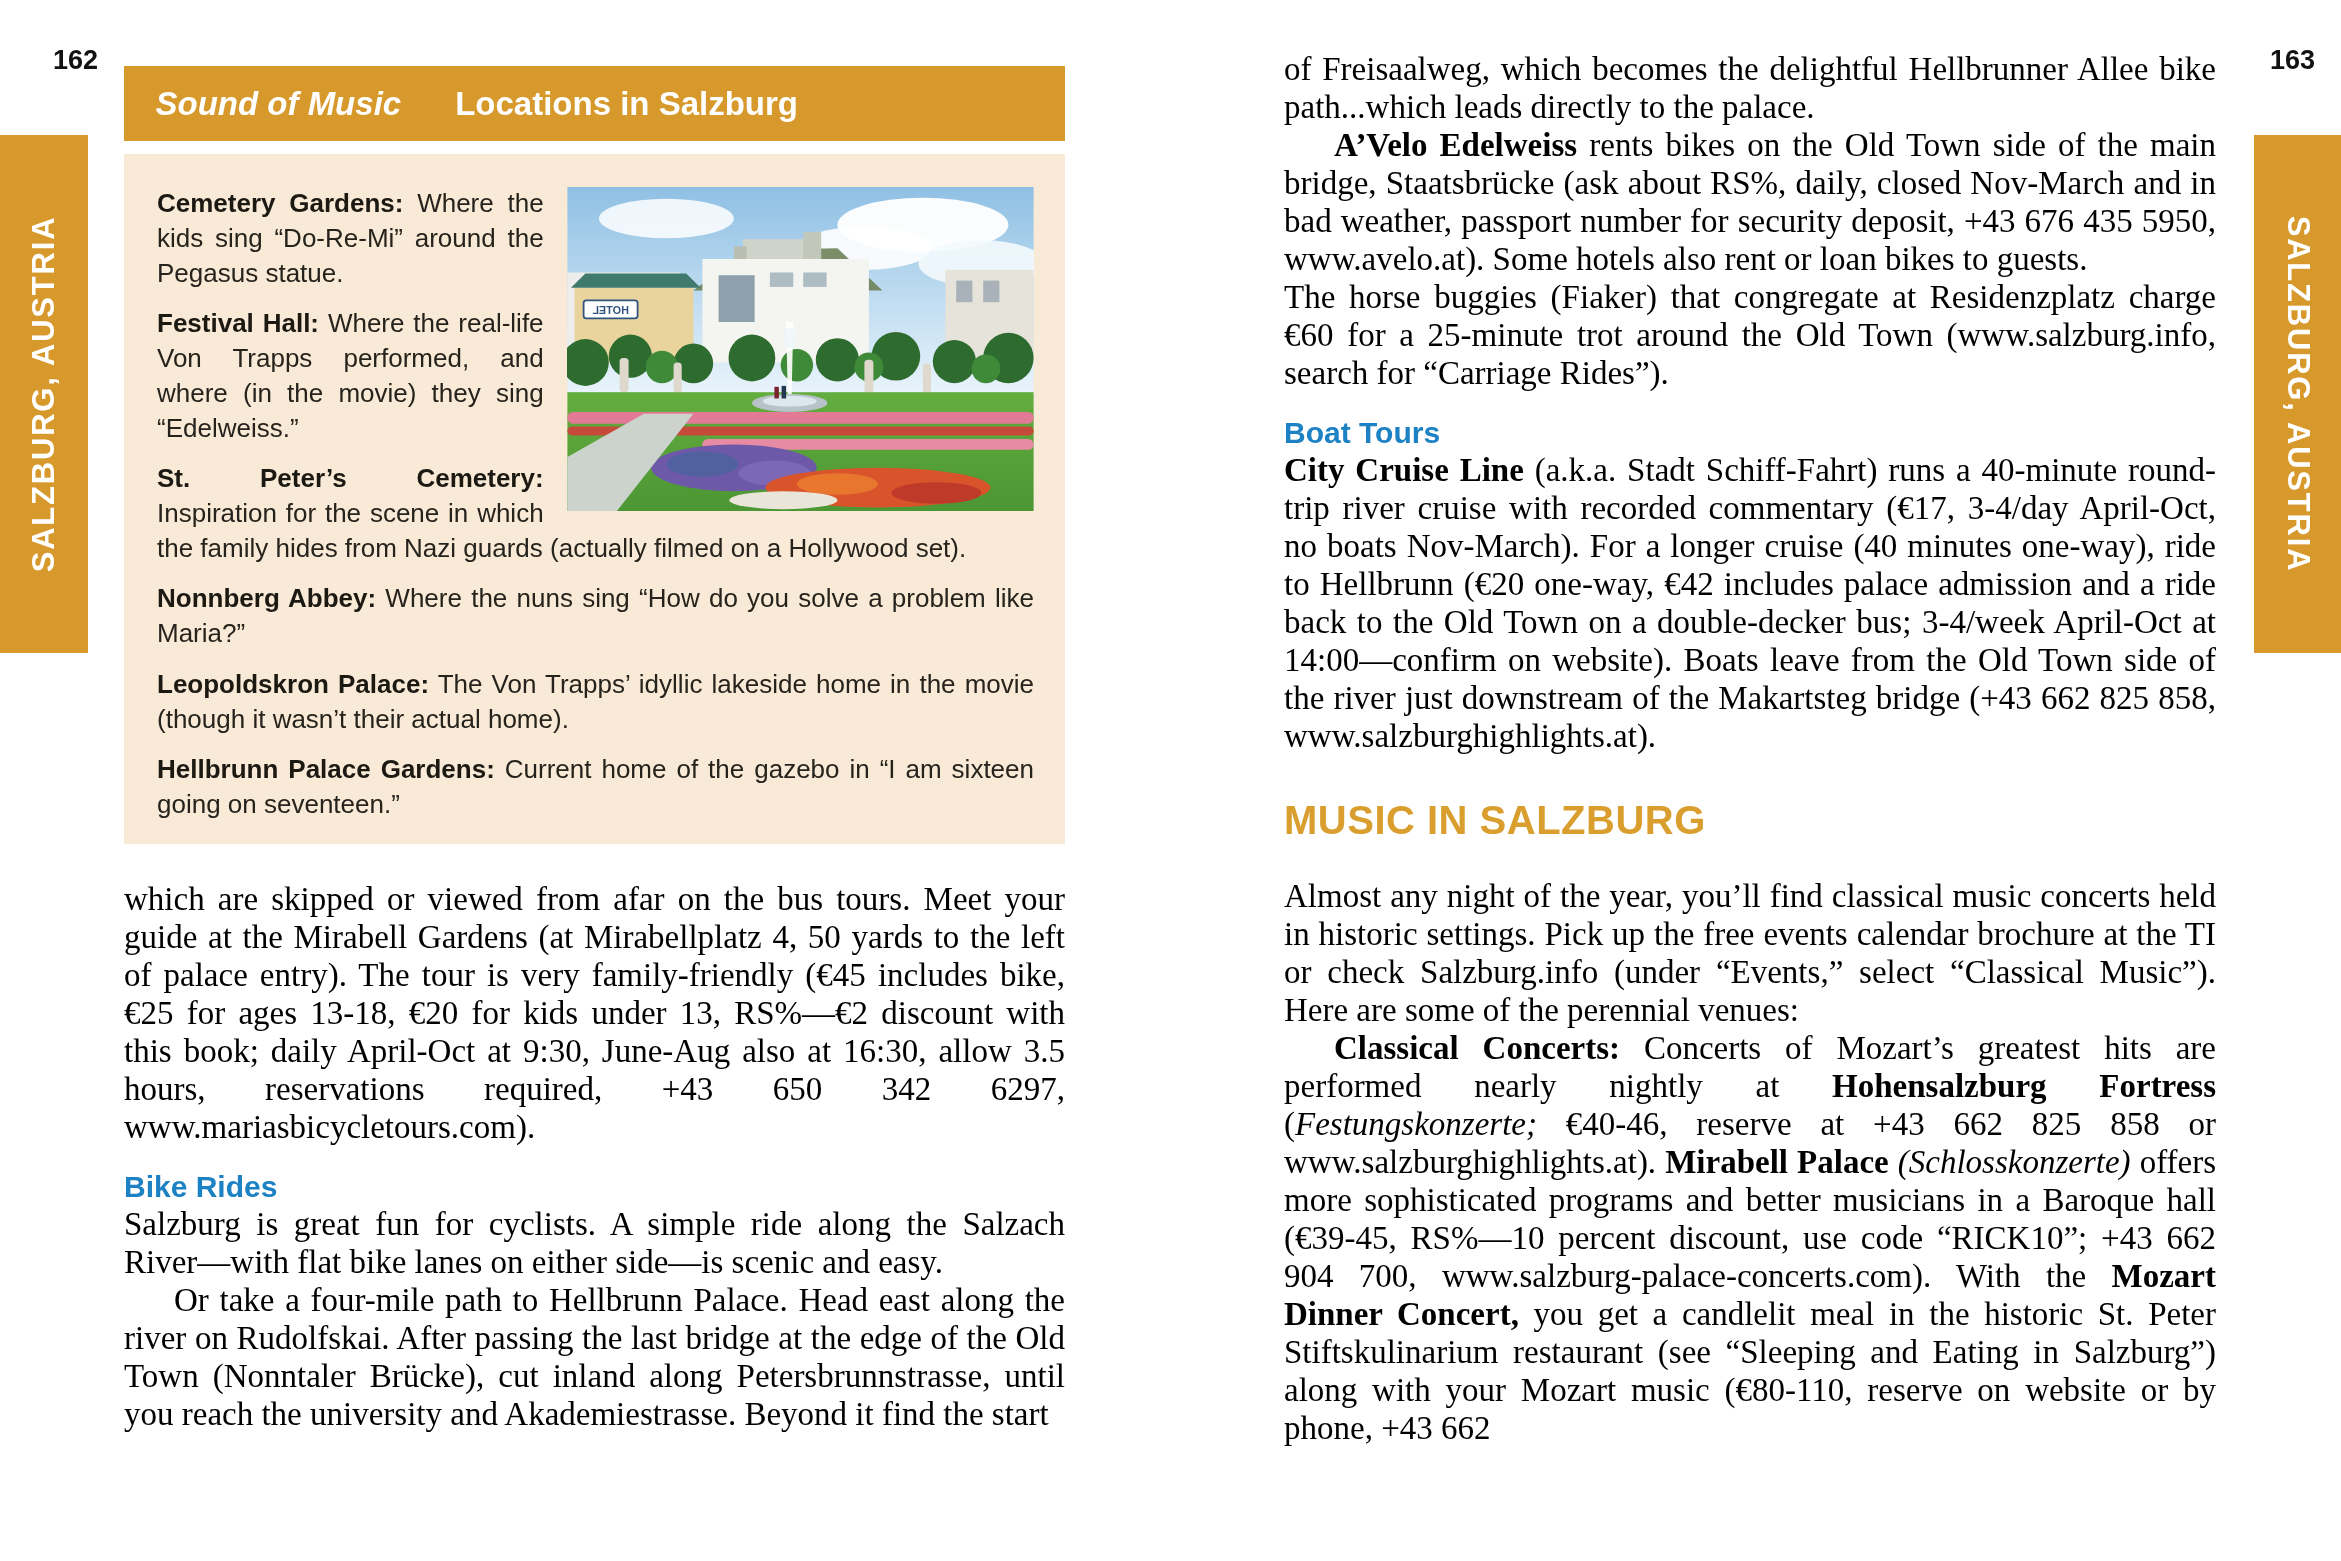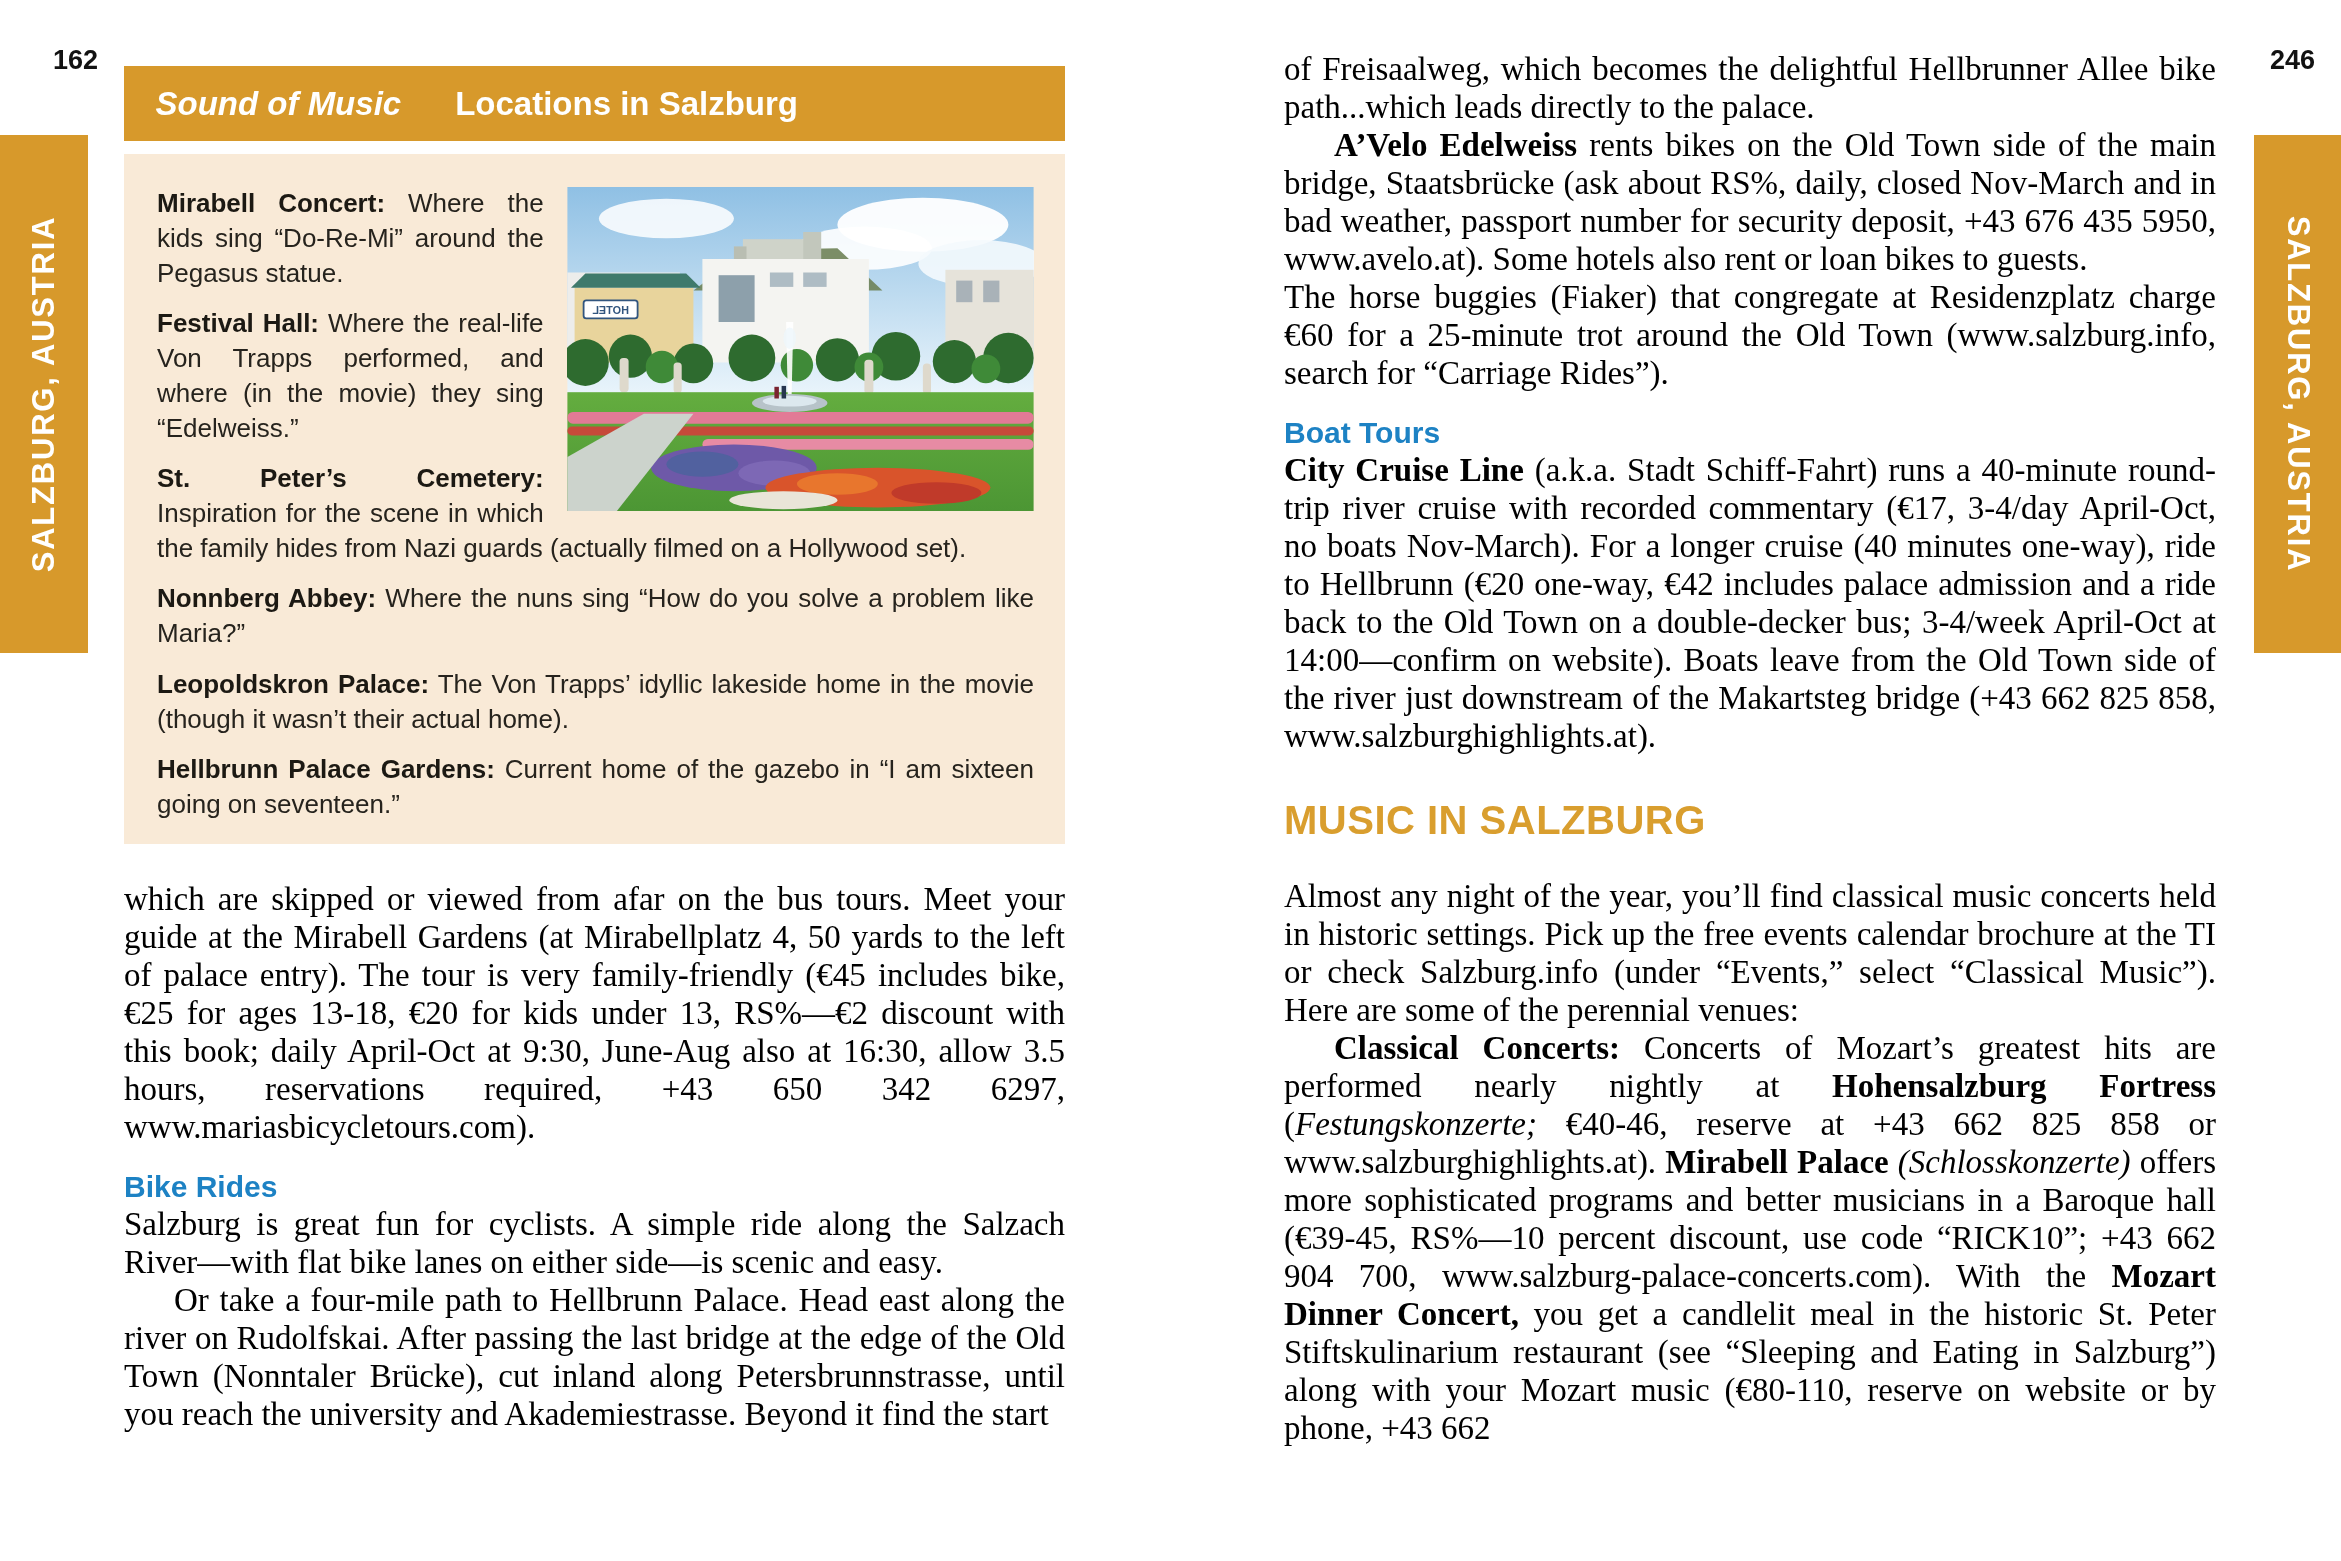--- a/index.html
+++ b/index.html
@@ -73,21 +73,21 @@
   .section-heading{
     font-family:"Liberation Sans", sans-serif;font-weight:bold;
     font-size:40px;line-height:49px;color:#d99e2e;letter-spacing:0.5px;
     margin:41px 0 32px 0;
   }
 </style>
 </head>
 <body>
 
 <div class="page-number" id="page-num-left">162</div>
-<div class="page-number" id="page-num-right">246</div>
+<div class="page-number" id="page-num-right">163</div>
 
 <div class="side-tab" id="side-tab-left">
   <span>SALZBURG, AUSTRIA</span>
 </div>
 <div class="side-tab" id="side-tab-right">
   <span>SALZBURG, AUSTRIA</span>
 </div>
 
 <div class="col" id="col-left">
 
@@ -176,21 +176,21 @@
       <ellipse cx="230" cy="318" rx="40" ry="14" fill="#7d68b5"></ellipse>
 
       <ellipse cx="345" cy="334" rx="125" ry="22" fill="#d9542b"></ellipse>
       <ellipse cx="300" cy="330" rx="45" ry="12" fill="#e8762d"></ellipse>
       <ellipse cx="410" cy="340" rx="50" ry="12" fill="#c03a2a"></ellipse>
       <ellipse cx="240" cy="348" rx="60" ry="10" fill="#e9e5d8"></ellipse>
 
       <polygon points="0,300 85,252 140,252 55,360 0,360" fill="#ccd3cc"></polygon>
     </svg>
 
-    <p class="box-entry"><b>Mirabell Concert:</b><span> Where the kids sing “Do-Re-Mi” around the Pegasus statue.</span></p>
+    <p class="box-entry"><b>Cemetery Gardens:</b><span> Where the kids sing “Do-Re-Mi” around the Pegasus statue.</span></p>
     <p class="box-entry"><b>Festival Hall:</b><span> Where the real-life Von Trapps performed, and where (in the movie) they sing “Edelweiss.”</span></p>
     <p class="box-entry"><b>St. Peter’s Cemetery:</b><span> Inspiration for the scene in which the family hides from Nazi guards (actually filmed on a Hollywood set).</span></p>
     <p class="box-entry"><b>Nonnberg Abbey:</b><span> Where the nuns sing “How do you solve a problem like Maria?”</span></p>
     <p class="box-entry"><b>Leopoldskron Palace:</b><span> The Von Trapps’ idyllic lakeside home in the movie (though it wasn’t their actual home).</span></p>
     <p class="box-entry"><b>Hellbrunn Palace Gardens:</b><span> Current home of the gazebo in “I am sixteen going on seventeen.”</span></p>
   </div>
 
   <div class="body-text">
     <p id="left-p1"><span>which are skipped or viewed from afar on the bus tours. Meet your guide at the Mirabell Gardens (at Mirabellplatz 4, 50 yards to the left of palace entry). The tour is very family-friendly (€45 includes bike, €25 for ages 13-18, €20 for kids under 13, RS%—€2 discount with this book; daily April-Oct at 9:30, June-Aug also at 16:30, allow 3.5 hours, reservations required, +43 650 342 6297, www.mariasbicycletours.com).</span></p>
     <div class="subheading">Bike Rides</div>

